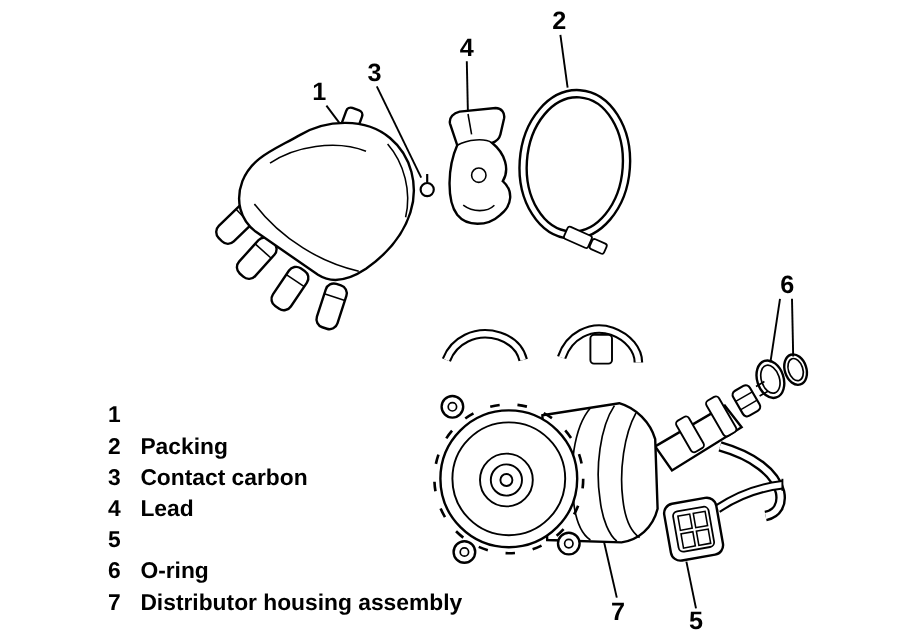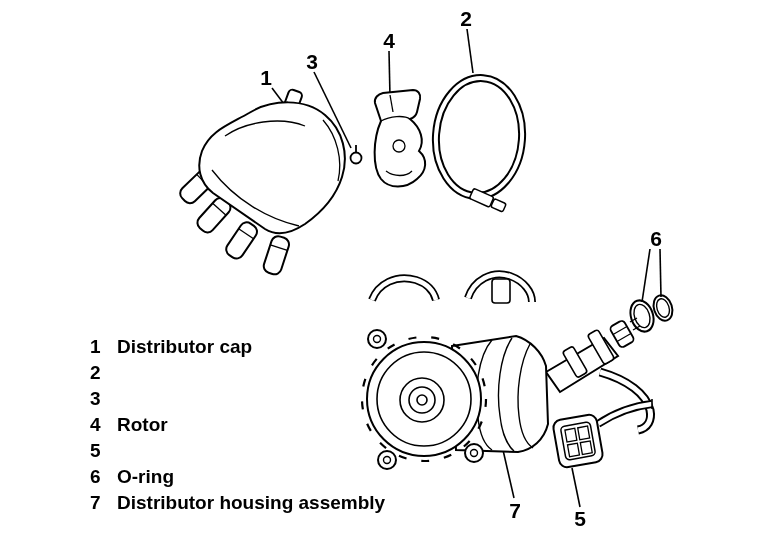--- a/index.html
+++ b/index.html
@@ -173,31 +173,32 @@
   <div class="callout" style="left:466px; top:18px;">2</div>
   <div class="callout" style="left:312px; top:61px;">3</div>
   <div class="callout" style="left:389px; top:40px;">4</div>
   <div class="callout" style="left:580px; top:518px;">5</div>
   <div class="callout" style="left:656px; top:238px;">6</div>
   <div class="callout" style="left:515px; top:510px;">7</div>
 
   <div class="legend">
     <div class="legend-row">
       <span class="legend-num">1</span>
-      <span class="legend-label">Distributor cap</span>
     </div>
     <div class="legend-row">
       <span class="legend-num">2</span>
+      <span class="legend-label">Packing</span>
     </div>
     <div class="legend-row">
       <span class="legend-num">3</span>
+      <span class="legend-label">Contact carbon</span>
     </div>
     <div class="legend-row">
       <span class="legend-num">4</span>
-      <span class="legend-label">Rotor</span>
+      <span class="legend-label">Lead</span>
     </div>
     <div class="legend-row">
       <span class="legend-num">5</span>
     </div>
     <div class="legend-row">
       <span class="legend-num">6</span>
       <span class="legend-label">O-ring</span>
     </div>
     <div class="legend-row">
       <span class="legend-num">7</span>

